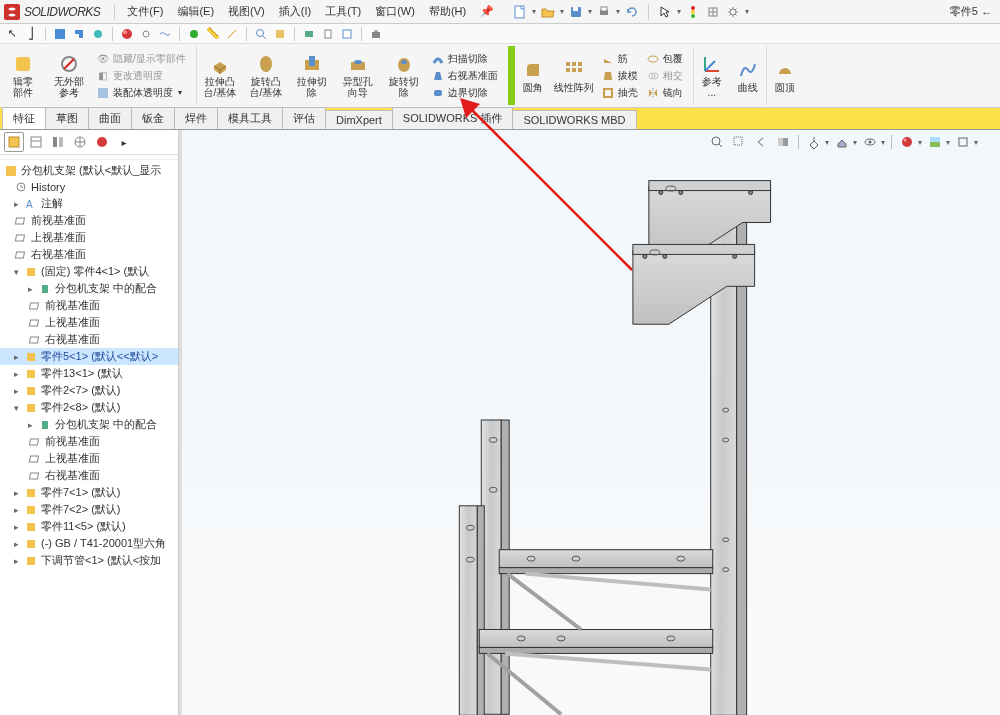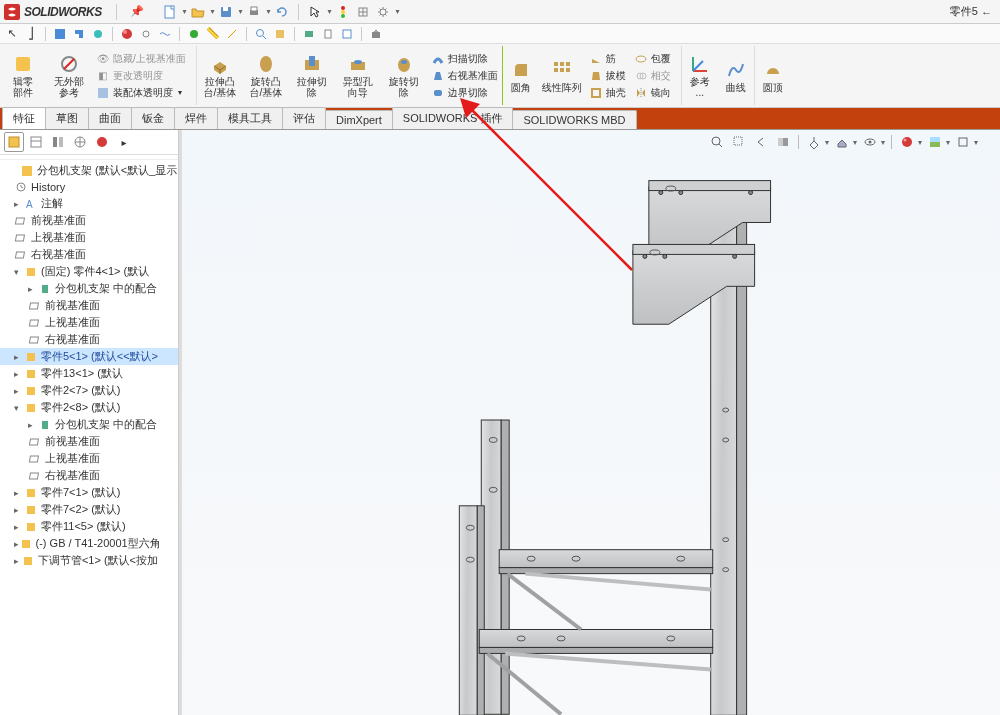--- a/index.html
+++ b/index.html
@@ -2,21 +2,21 @@
 <html><head>
 <meta charset="utf-8">
 <style>
 * { margin: 0; padding: 0; box-sizing: border-box; font-family: "Microsoft YaHei", Arial, sans-serif; }
 body { width: 1000px; height: 715px; background: #fff; overflow: hidden; font-size: 11px; color: #333; position: relative; }
 
 
 .menubar { height: 24px; display: flex; align-items: center; border-bottom: 1px solid #ccc; background: #f5f5f5; padding: 0 4px; }
 .logo { display: flex; align-items: center; margin-right: 8px; }
 .logo-icon { width: 16px; height: 16px; background: #d0302b; border-radius: 2px; margin-right: 4px; display: flex; align-items: center; justify-content: center; }
-.logo-text { font-style: italic; font-weight: bold; font-size: 12px; letter-spacing: -0.5px; }
+.logo-text { font-style: italic; font-weight: normal; font-size: 12px; letter-spacing: -0.5px; }
 .menu-items { display: flex; gap: 2px; }
 .menu-item { padding: 2px 6px; cursor: pointer; white-space: nowrap; }
 .arrow-icon { margin: 0 8px; color: #1e88e5; }
 
 
 .quickbar { display: flex; align-items: center; gap: 4px; margin-left: 10px; }
 .q-sep { width: 1px; height: 16px; background: #ccc; margin: 0 4px; }
 .q-btn { width: 16px; height: 16px; display: flex; align-items: center; justify-content: center; cursor: pointer; }
 .doc-title { margin-left: auto; padding-right: 4px; color: #333; }
 
@@ -30,33 +30,33 @@
 .ribbon-btn-lg { display: flex; flex-direction: column; align-items: center; justify-content: center; width: 46px; padding: 2px 2px; cursor: pointer; }
 .ribbon-ico { width: 22px; height: 22px; display: flex; align-items: center; justify-content: center; margin-bottom: 1px; }
 .ribbon-label { font-size: 10px; text-align: center; line-height: 11px; }
 .ribbon-row3 { display: flex; flex-direction: column; gap: 1px; justify-content: center; }
 .ribbon-sm { display: flex; align-items: center; gap: 3px; padding: 1px 4px; cursor: pointer; font-size: 10px; white-space: nowrap; }
 .ribbon-sm-ico { width: 14px; height: 14px; display: inline-flex; align-items: center; justify-content: center; }
 .ribbon-col { display: flex; align-items: stretch; }
 .disabled { opacity: 0.5; }
 
 
-.tabs { height: 22px; display: flex; align-items: flex-end; background: #c2410c; border-bottom: 1px solid #999; padding-left: 2px; }
+.tabs { height: 22px; display: flex; align-items: flex-end; background: #fde047; border-bottom: 1px solid #999; padding-left: 2px; }
 .tab { padding: 3px 10px; font-size: 11px; background: #f0f0f0; border: 1px solid #bbb; border-bottom: none; margin-right: -1px; cursor: pointer; border-radius: 2px 2px 0 0; }
 .tab.active { background: #fff; }
 
 
 .main { display: flex; height: 585px; }
 .featuretree { width: 179px; background: #fff; border-right: 1px solid #ccc; display: flex; flex-direction: column; }
 .ft-tabs { height: 25px; display: flex; align-items: center; gap: 2px; padding: 2px 4px; border-bottom: 1px solid #ddd; }
 .ft-tab { width: 20px; height: 20px; display: flex; align-items: center; justify-content: center; cursor: pointer; border: 1px solid transparent; }
 .ft-tab.active { background: #fff; border-color: #999; border-radius: 2px; }
 .ft-searchrow { padding: 2px; border-bottom: 1px solid #eee; }
 .ft-body { flex: 1; overflow-y: auto; padding: 2px 0; font-size: 11px; }
-.ft-item { display: flex; align-items: center; padding: 1px 20px; cursor: pointer; white-space: nowrap; }
+.ft-item { display: flex; align-items: center; padding: 1px 4px; cursor: pointer; white-space: nowrap; }
 .ft-item.sel { background: #cde6ff; color: #1e4b9e; }
 .ft-indent1 { padding-left: 14px; }
 .ft-indent2 { padding-left: 28px; }
 .ft-ico { width: 14px; height: 14px; margin-right: 3px; display: inline-flex; align-items: center; justify-content: center; flex-shrink: 0; }
 .ft-toggle { width: 10px; color: #666; font-size: 9px; display: inline-block; }
 
 
 .viewport { flex: 1; background: linear-gradient(#f2f7fb,#f8f9fa); position: relative; }
 .viewbar { position: absolute; top: 3px; right: 22px; display: flex; gap: 4px; align-items: center; }
 .vb-btn { width: 18px; height: 18px; display: flex; align-items: center; justify-content: center; cursor: pointer; border: 1px solid transparent; border-radius: 2px; }
@@ -80,20 +80,29 @@
 <div class="menubar">
   <div class="logo">
     <span class="logo-icon">
       <svg width="12" height="12" viewBox="0 0 12 12">
           <path d="M2 3 Q6 0 10 3 Q6 6 2 3 M2 9 Q6 6 10 9 Q6 12 2 9" fill="#fff"></path>
         </svg>
     </span>
     <span class="logo-text">SOLIDWORKS</span>
   </div>
   <div style="width:1px;height:16px;background:#ccc;margin:0 6px"></div>
+  <div class="menu-items">
+    <span class="menu-item">文件(F)</span>
+    <span class="menu-item">编辑(E)</span>
+    <span class="menu-item">视图(V)</span>
+    <span class="menu-item">插入(I)</span>
+    <span class="menu-item">工具(T)</span>
+    <span class="menu-item">窗口(W)</span>
+    <span class="menu-item">帮助(H)</span>
+  </div>
   <span class="arrow-icon">📌</span>
 
   <div class="quickbar">
     <span class="q-btn">
         <svg width="14" height="14">
           <rect x="2" y="1" width="9" height="12" fill="#fff" stroke="#5a8fcc"></rect>
           <path d="M8 1 L8 4 L11 4" fill="none" stroke="#5a8fcc"></path>
         </svg>
       </span>
     <span style="font-size:8px;color:#666">▾</span>
@@ -260,21 +269,21 @@
             <line x1="5" y1="15" x2="15" y2="5" stroke="#d22" stroke-width="2"></line>
           </svg>
         </span>
       <span class="ribbon-label" style="white-space:pre-line">无外部
 参考</span>
     </div>
   </div>
   <div class="ribbon-row3" style="border-right:1px solid #ddd;padding-right:6px">
     <div class="ribbon-sm disabled">
         <span class="ribbon-sm-ico">👁</span>
-        <span>隐藏/上视基准面</span>
+        <span>隐藏/显示零部件</span>
       </div>
     <div class="ribbon-sm disabled">
         <span class="ribbon-sm-ico">◧</span>
         <span>更改透明度</span>
       </div>
     <div class="ribbon-sm">
         <span class="ribbon-sm-ico">
           <svg width="12" height="12">
             <rect x="1" y="1" width="10" height="10" fill="#5a8fcc" opacity="0.5"></rect>
           </svg>
@@ -337,21 +346,21 @@
       <span class="ribbon-ico">
           <svg width="20" height="20">
             <ellipse cx="10" cy="11" rx="6" ry="7" fill="#c8a050"></ellipse>
             <ellipse cx="10" cy="8" rx="3" ry="2" fill="#5a8fcc"></ellipse>
           </svg>
         </span>
       <span class="ribbon-label" style="white-space:pre-line">旋转切
 除</span>
     </div>
   </div>
-  <div class="ribbon-row3" style="border-right:1px solid #84cc16;padding-right:0">
+  <div class="ribbon-row3" style="border-right:7px solid #84cc16;padding-right:6px">
     <div class="ribbon-sm">
         <span class="ribbon-sm-ico">
           <svg width="12" height="12">
             <path d="M2 10 Q6 2 10 10" fill="none" stroke="#5a8fcc" stroke-width="3"></path>
           </svg>
         </span>
         <span>扫描切除</span>
       </div>
     <div class="ribbon-sm">
         <span class="ribbon-sm-ico">

